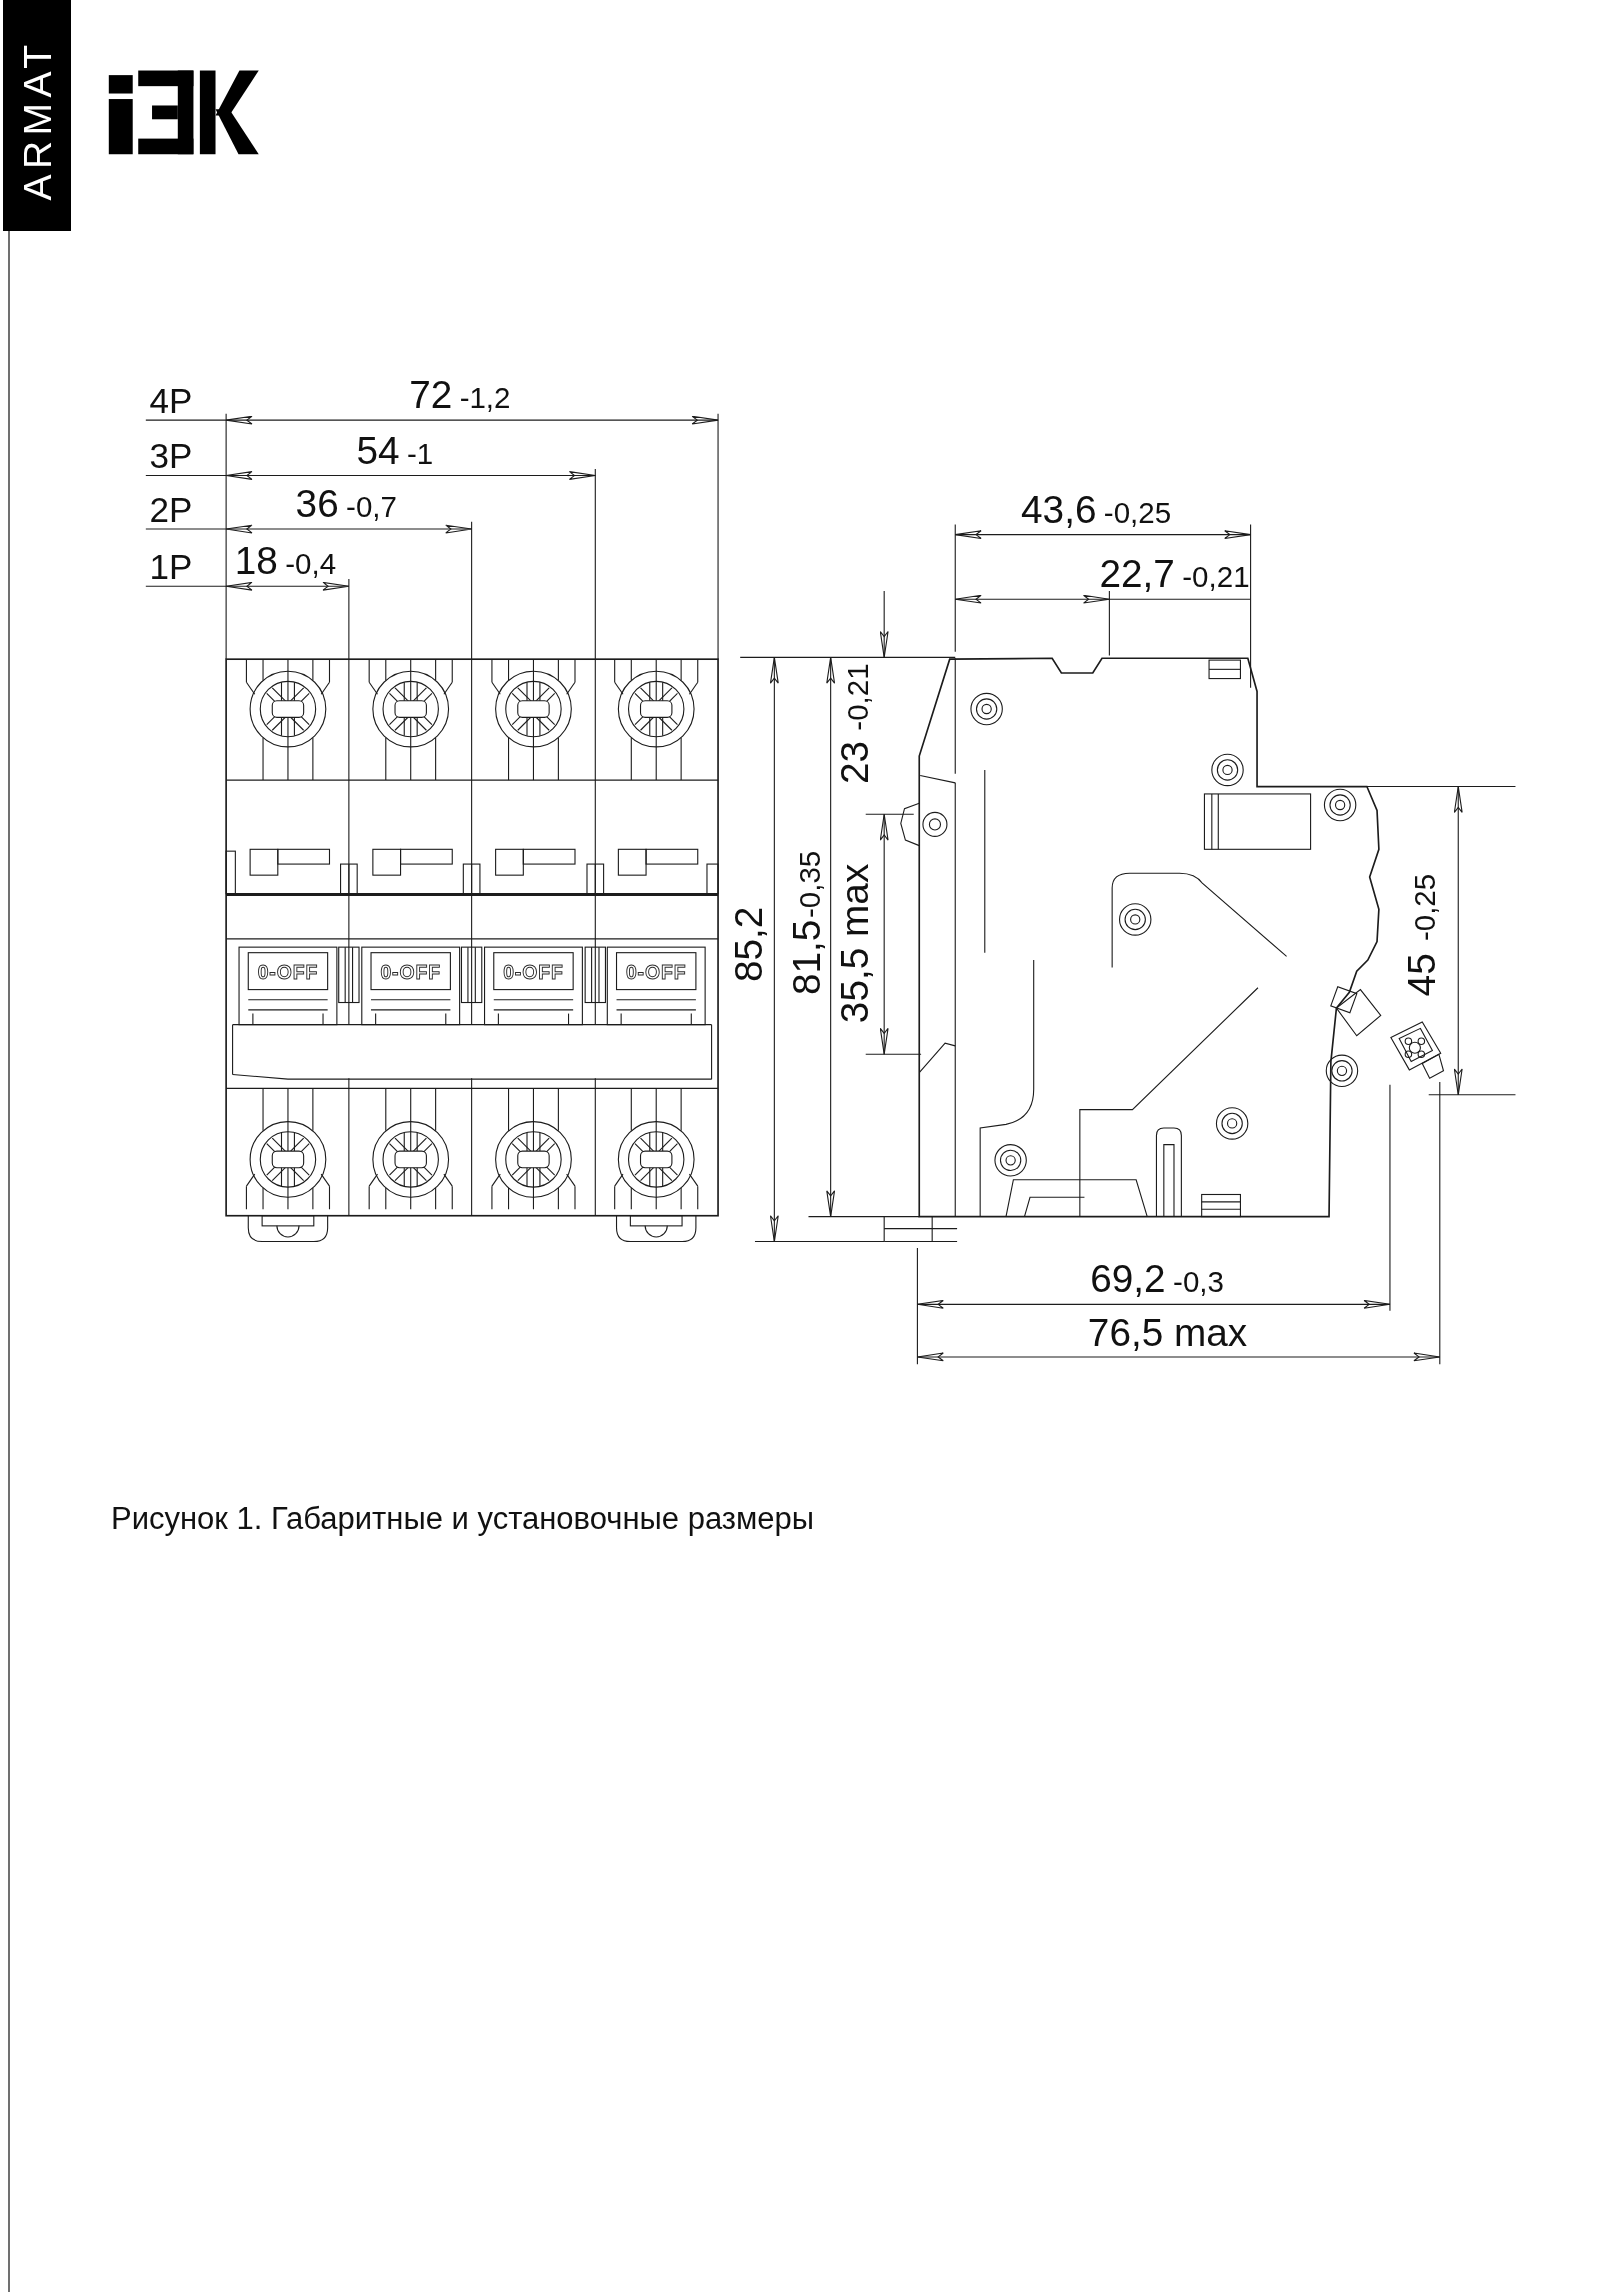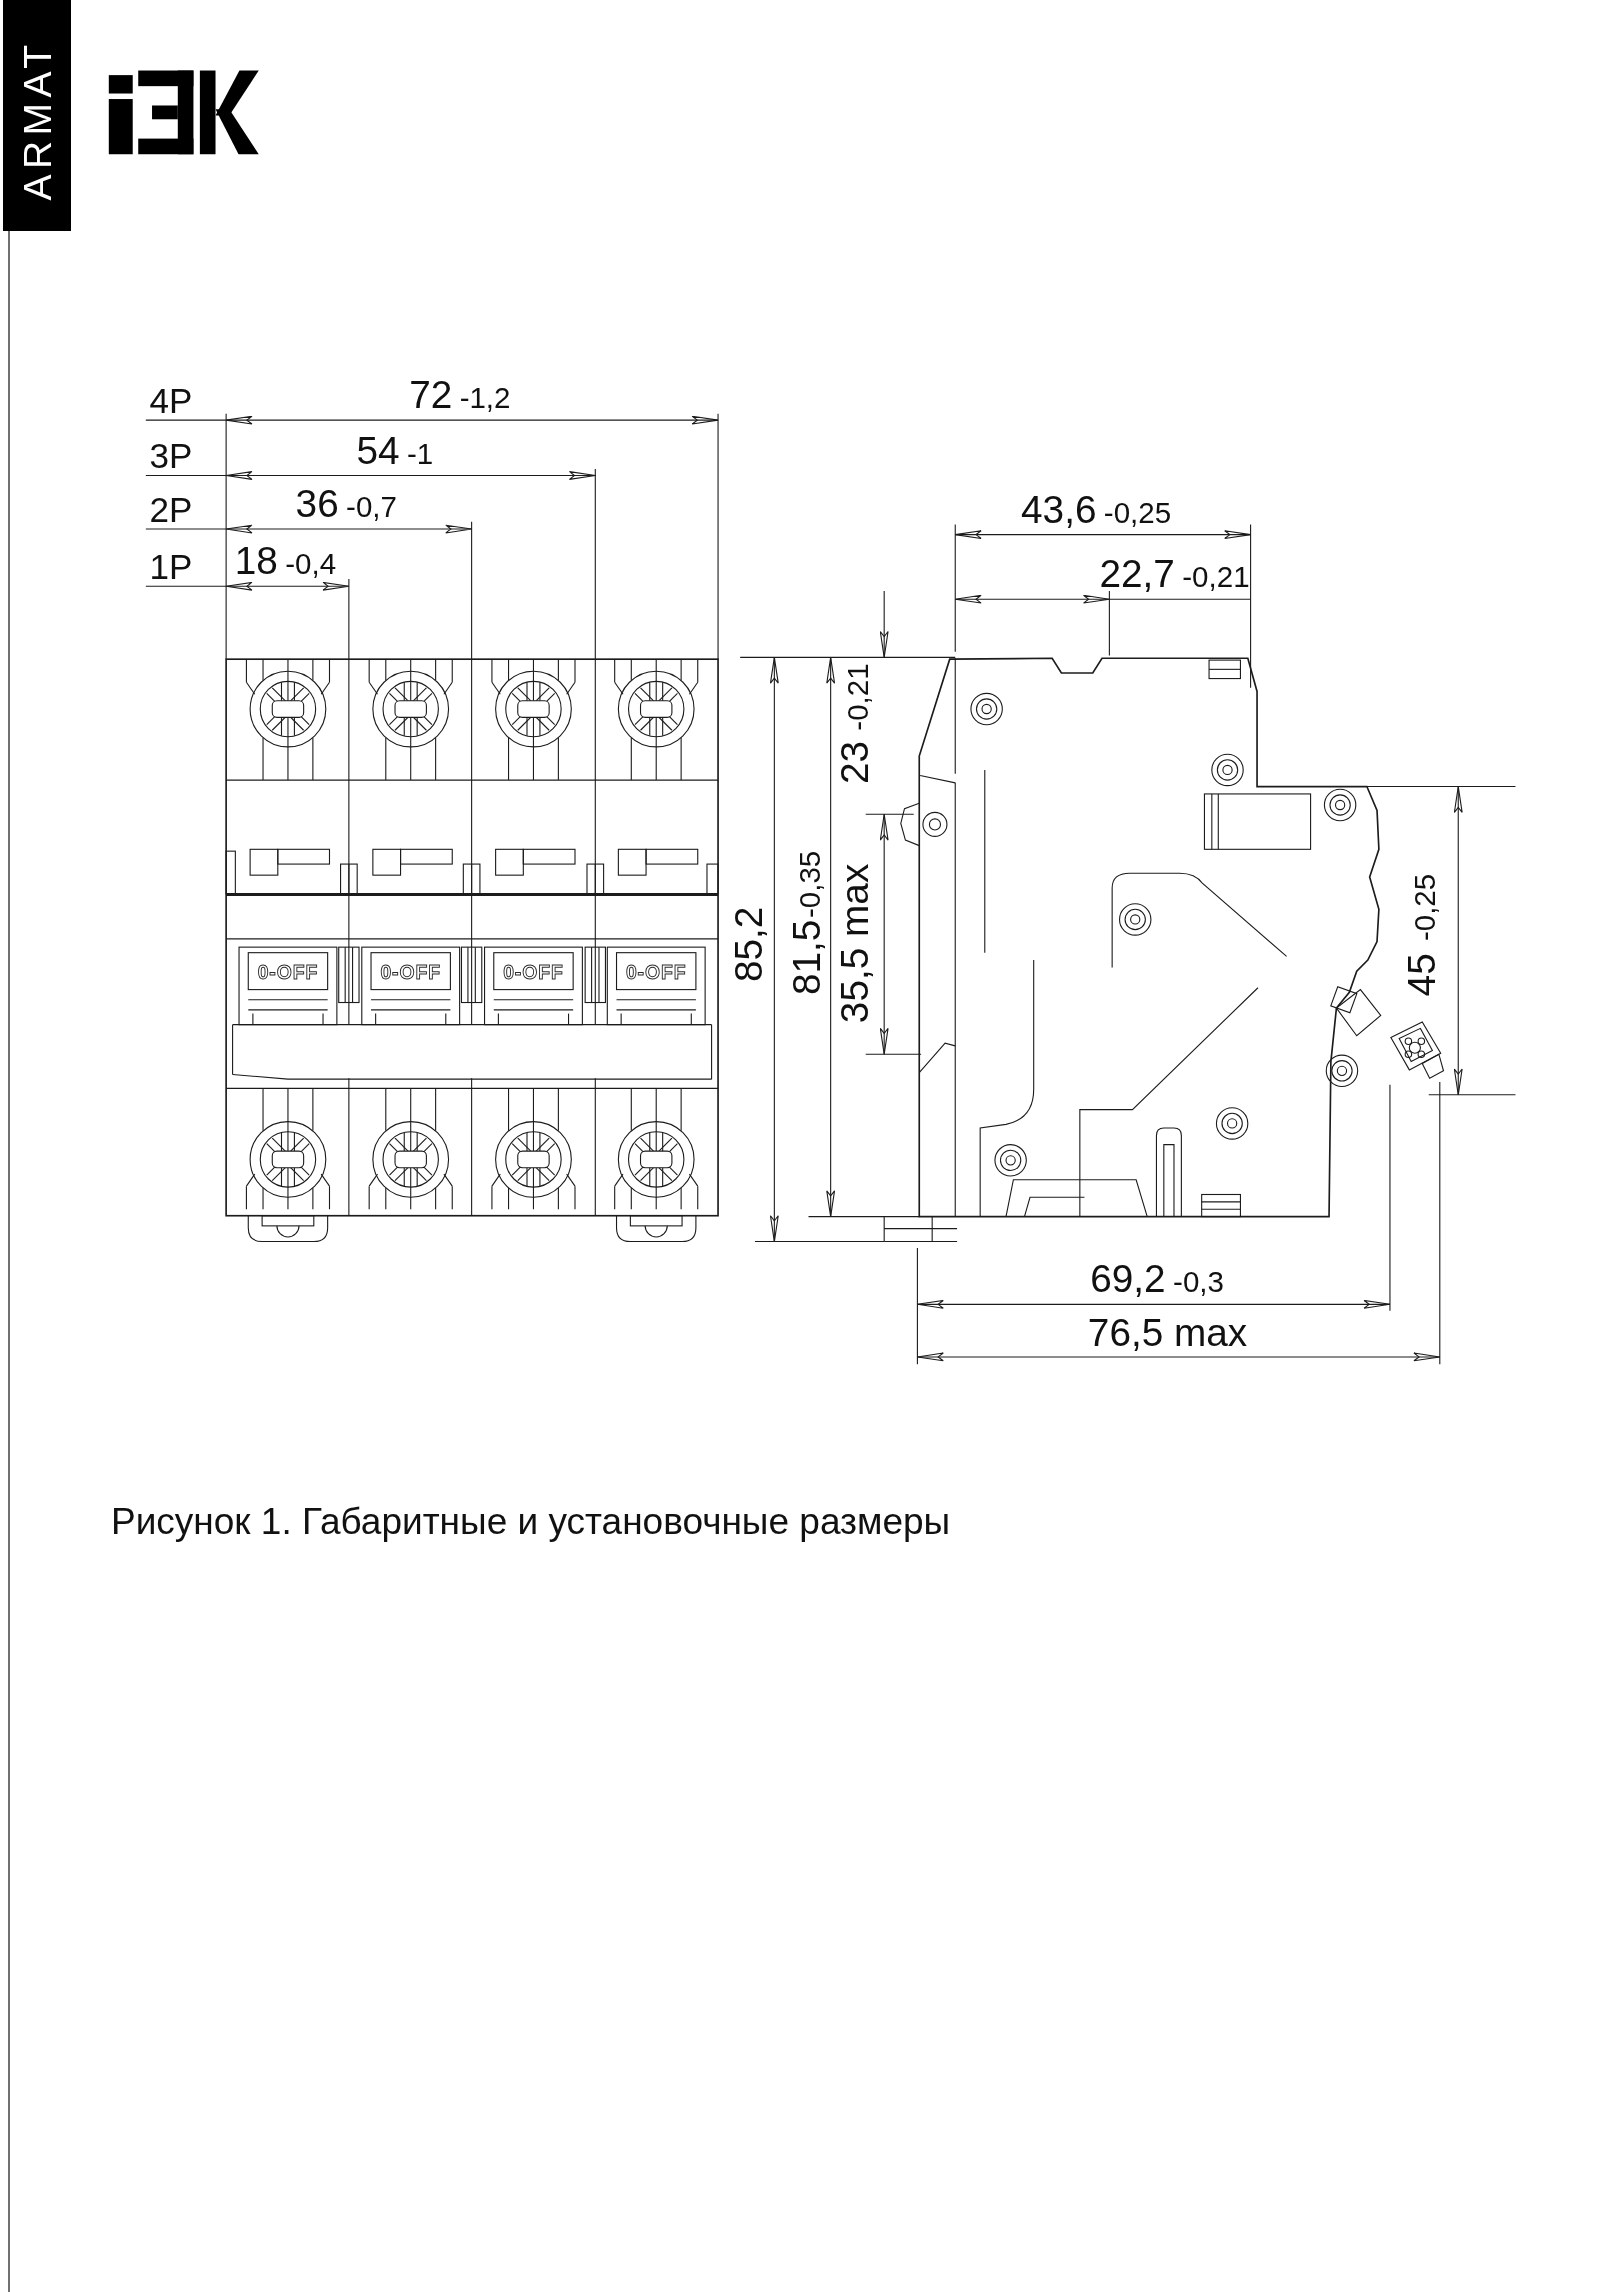--- a/index.html
+++ b/index.html
@@ -2,21 +2,21 @@
 <html style="font-size:14.8px"><head>
 <meta charset="utf-8">
 <style>
   html,body{margin:0;padding:0;background:#fff;}
   body{width:1617px;height:2293px;position:relative;font-family:"Liberation Sans",sans-serif;overflow:hidden;}
   .sidebar{position:absolute;left:2.8px;top:0;width:68px;height:231px;background:#000;}
   .sidebar-text{position:absolute;left:-63px;top:98px;width:196px;height:44px;text-align:center;
     transform:rotate(-90deg);color:#fff;font-size:39px;letter-spacing:5.5px;font-weight:400;}
   .left-rule{position:absolute;left:8.3px;top:231px;width:1.8px;height:2062px;background:#707070;}
   .logo{position:absolute;left:104px;top:65px;}
-  .caption{position:absolute;left:111px;top:1501px;font-size:37px;color:#111;}
+  .caption{position:absolute;left:111px;top:1501px;font-size:31px;color:#111;}
   #draw{position:absolute;left:0;top:0;}
   #draw line,#draw path,#draw rect,#draw circle,#draw polygon{stroke:#1c1c1c;fill:none;stroke-width:1.2px;}
   #draw .ol{stroke-width:1.8px;}
   #draw .hv{stroke-width:3.4px;}
   #draw .dim{marker-start:url(#arw);marker-end:url(#arw);}
   #draw .dimE{marker-end:url(#arw);}
   #draw .cap{fill:#fff;}
   #draw text{stroke:none;fill:#111;font-family:"Liberation Sans",sans-serif;font-size:42px;}
   #draw text.tol{font-size:32px;}
   #draw text.plbl{font-size:38px;}

